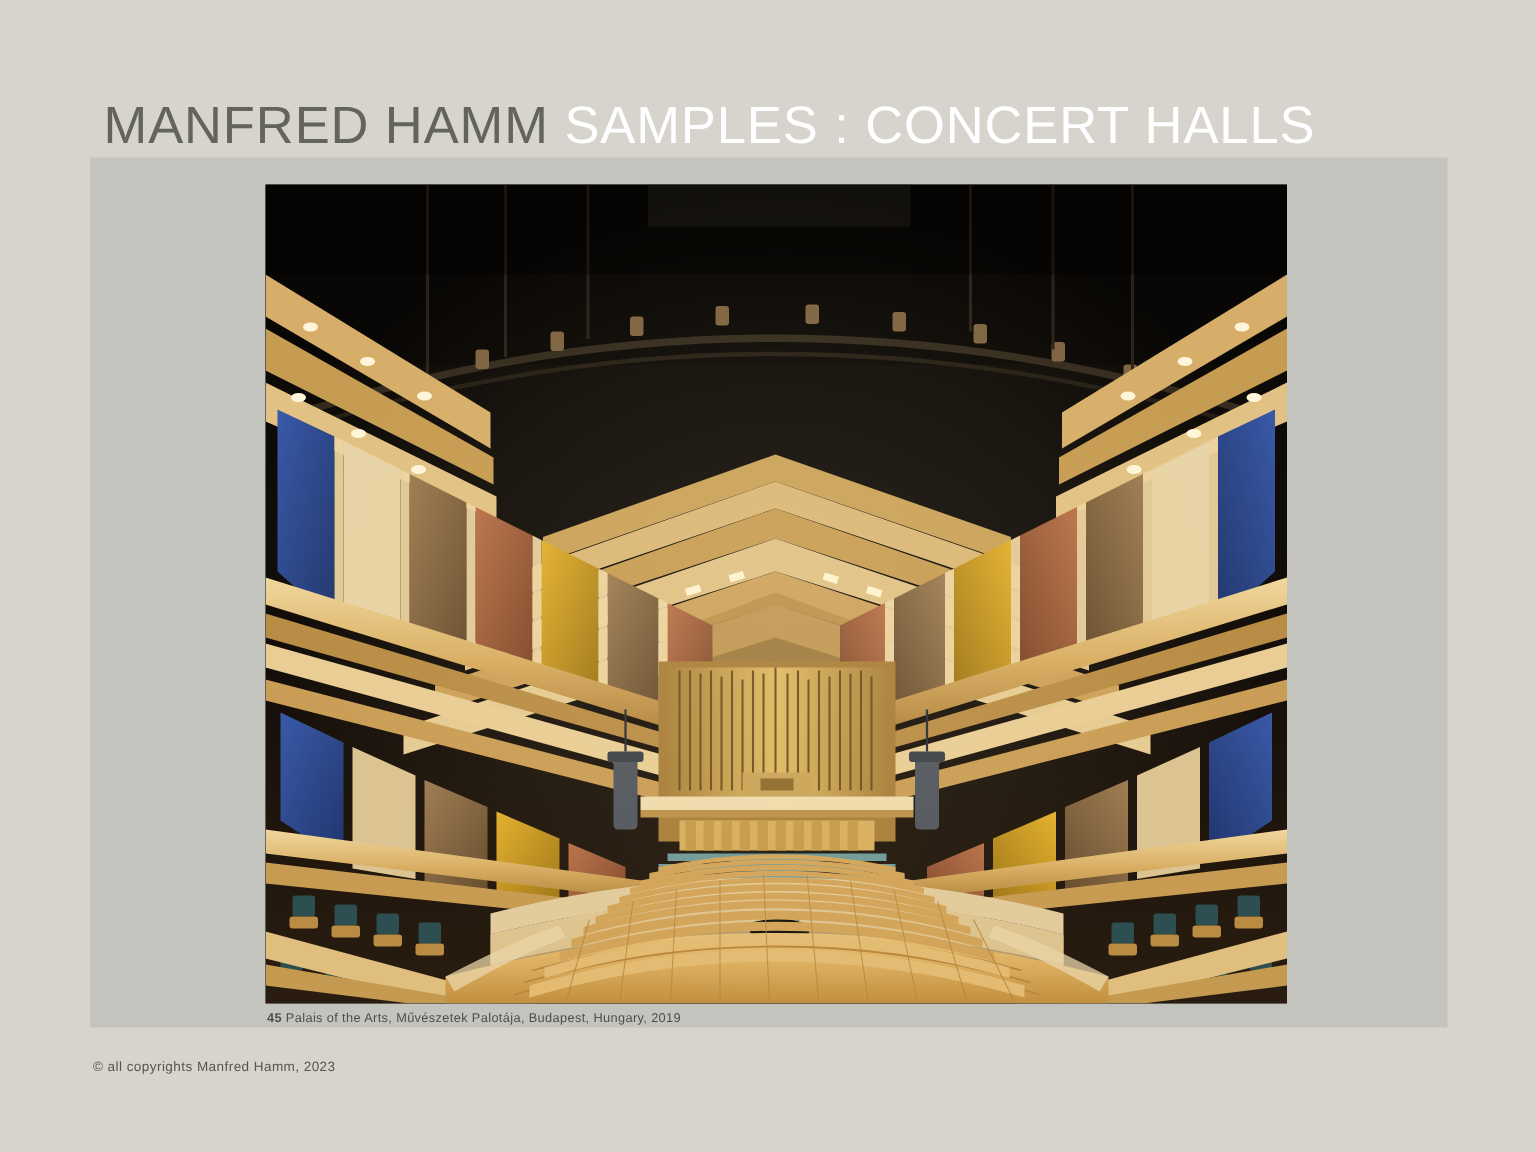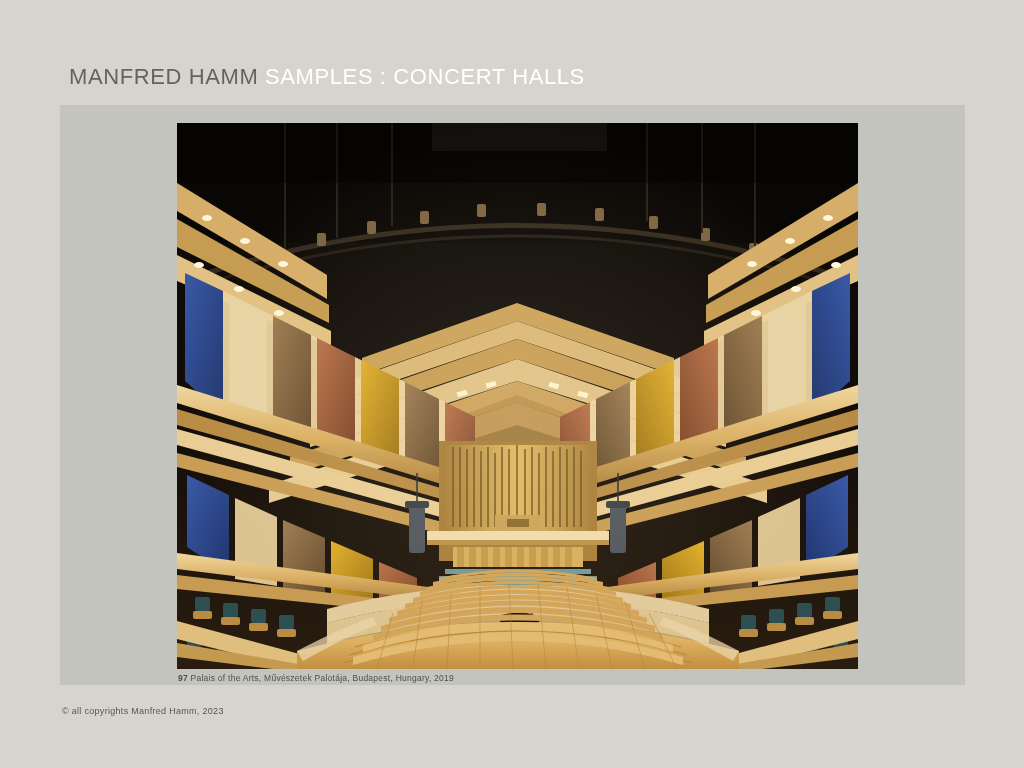--- a/index.html
+++ b/index.html
@@ -13,21 +13,21 @@
     font-family: "Liberation Sans", sans-serif;
     overflow: hidden;
     position: relative;
   }
 
   
   .slide-title {
     position: absolute;
     left: 69px;
     top: 64px;
-    font-size: 22px;
+    font-size: 35px;
     letter-spacing: 0.6px;
     white-space: nowrap;
     font-weight: 400;
   }
   .title-author {
     color: #64645f;
   }
   .title-rest {
     color: #ffffff;
   }
@@ -471,16 +471,16 @@
         <path d="M562 528 Q 512 502 486 494 L482 502 Q 510 512 556 538 Z" fill="#e9d6a9" opacity="0.75"></path>
       </g>
 
       <rect x="0" y="0" width="681" height="546" fill="url(#lampGlow)" opacity="0.10"></rect>
       <rect x="0" y="0" width="681" height="60" fill="#000" opacity="0.35"></rect>
     </g>
   </svg>
 </div>
 
 <div class="photo-caption">
-  <span class="cap-num">97</span><span> Palais of the Arts, Művészetek Palotája, Budapest, Hungary, 2019</span>
+  <span class="cap-num">45</span><span> Palais of the Arts, Művészetek Palotája, Budapest, Hungary, 2019</span>
 </div>
 
 <div class="footer-copyright">© all copyrights Manfred Hamm, 2023</div>
 
 </body></html>

